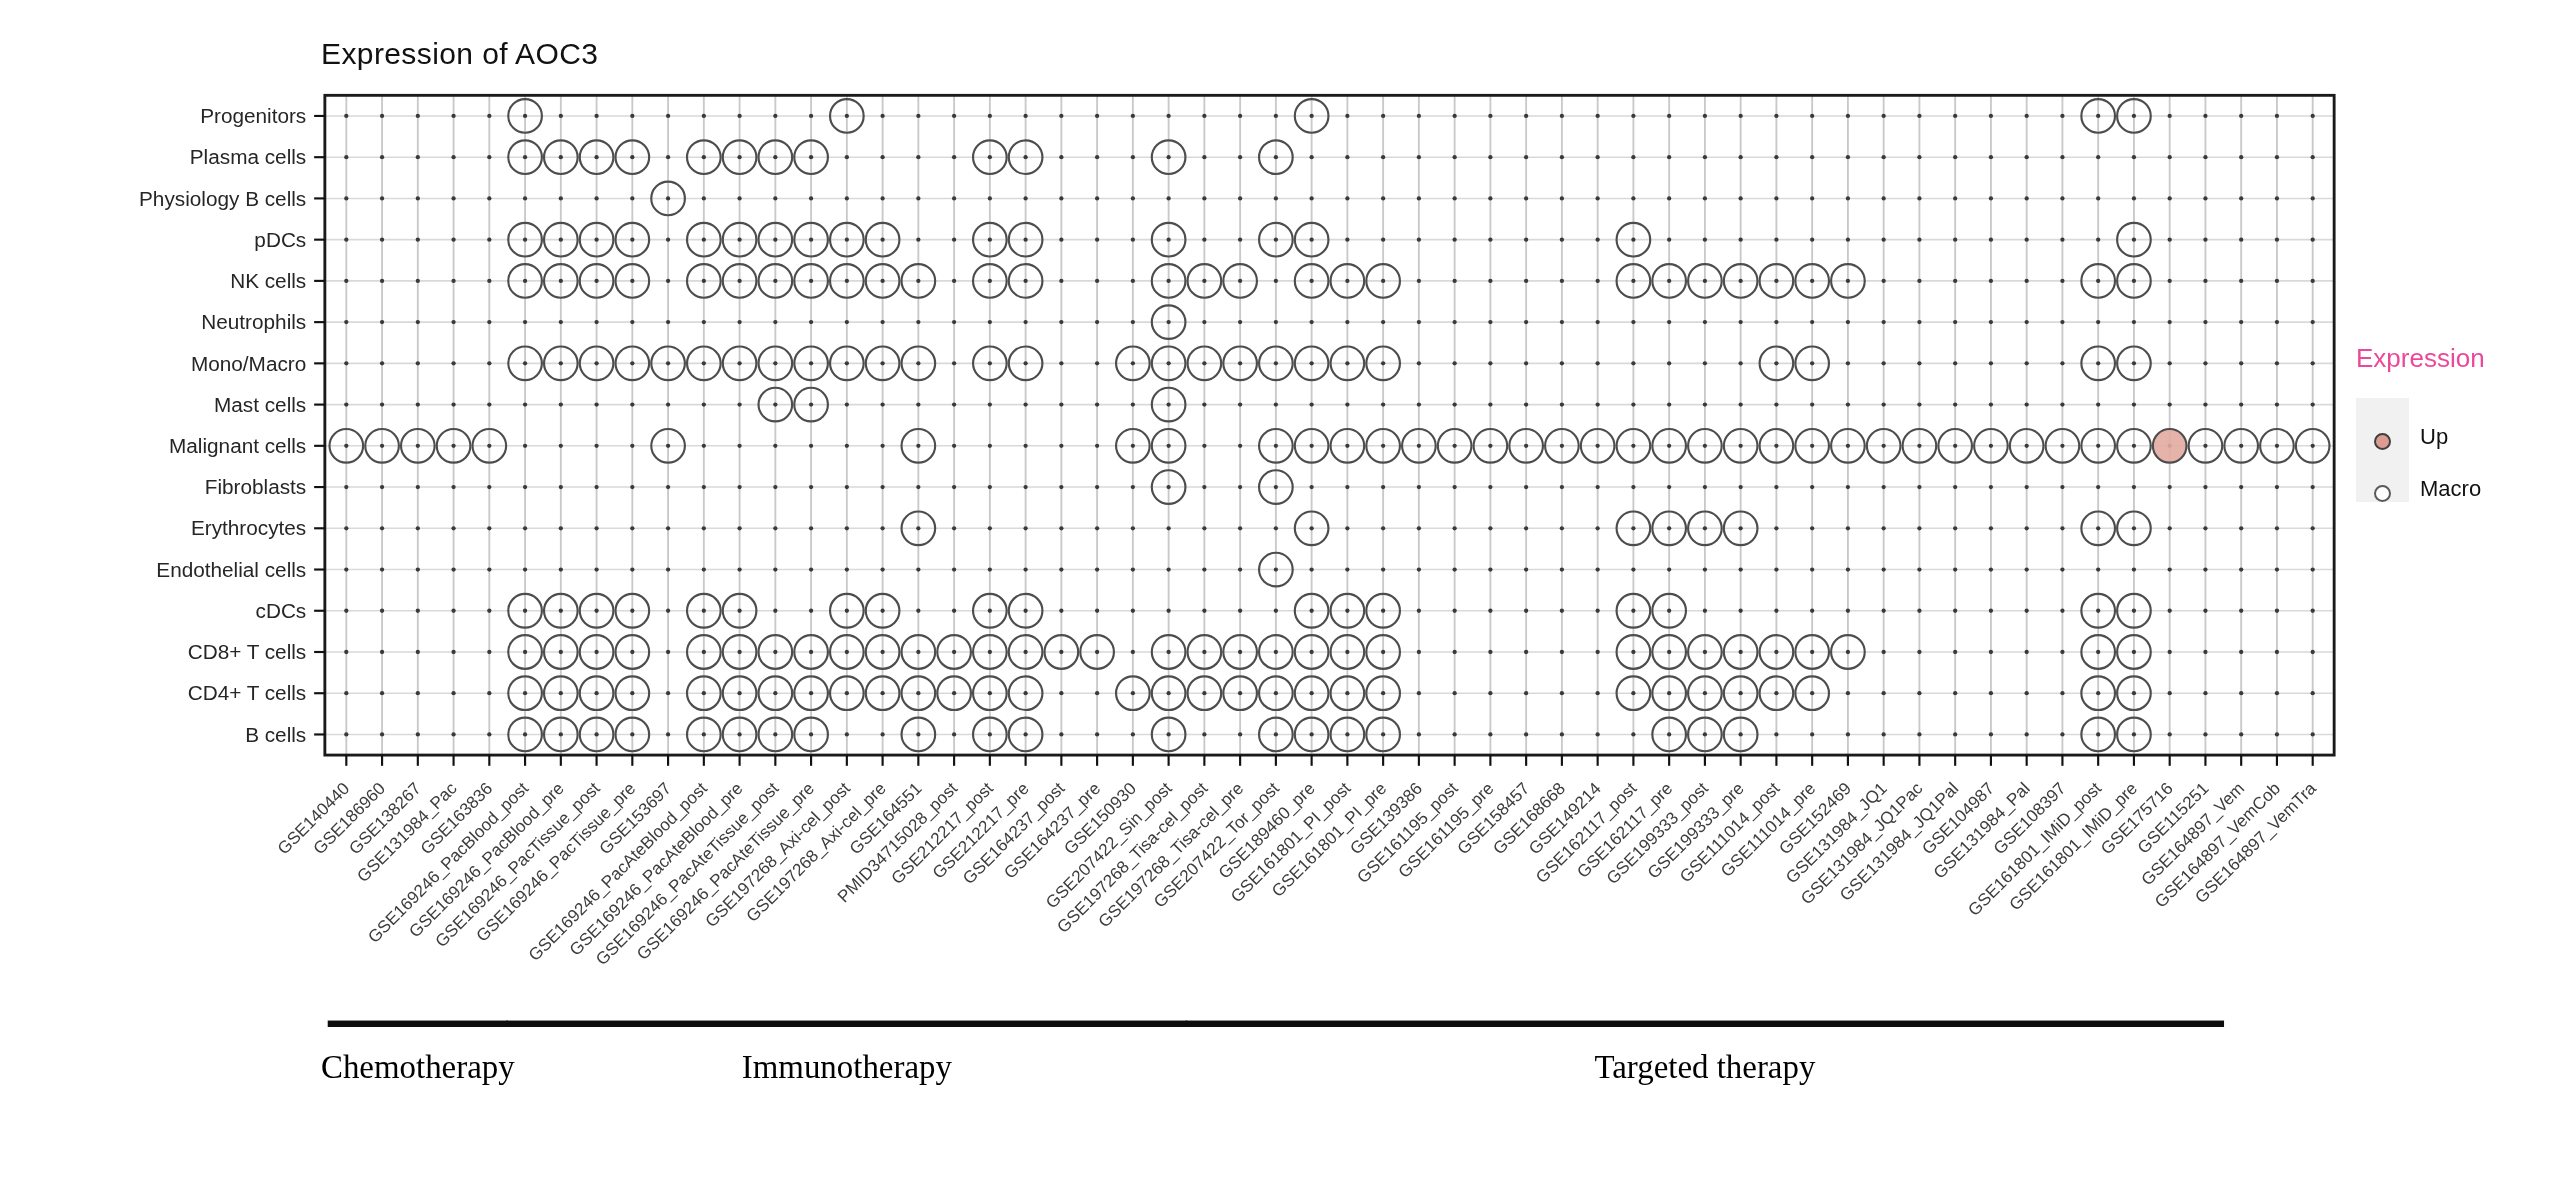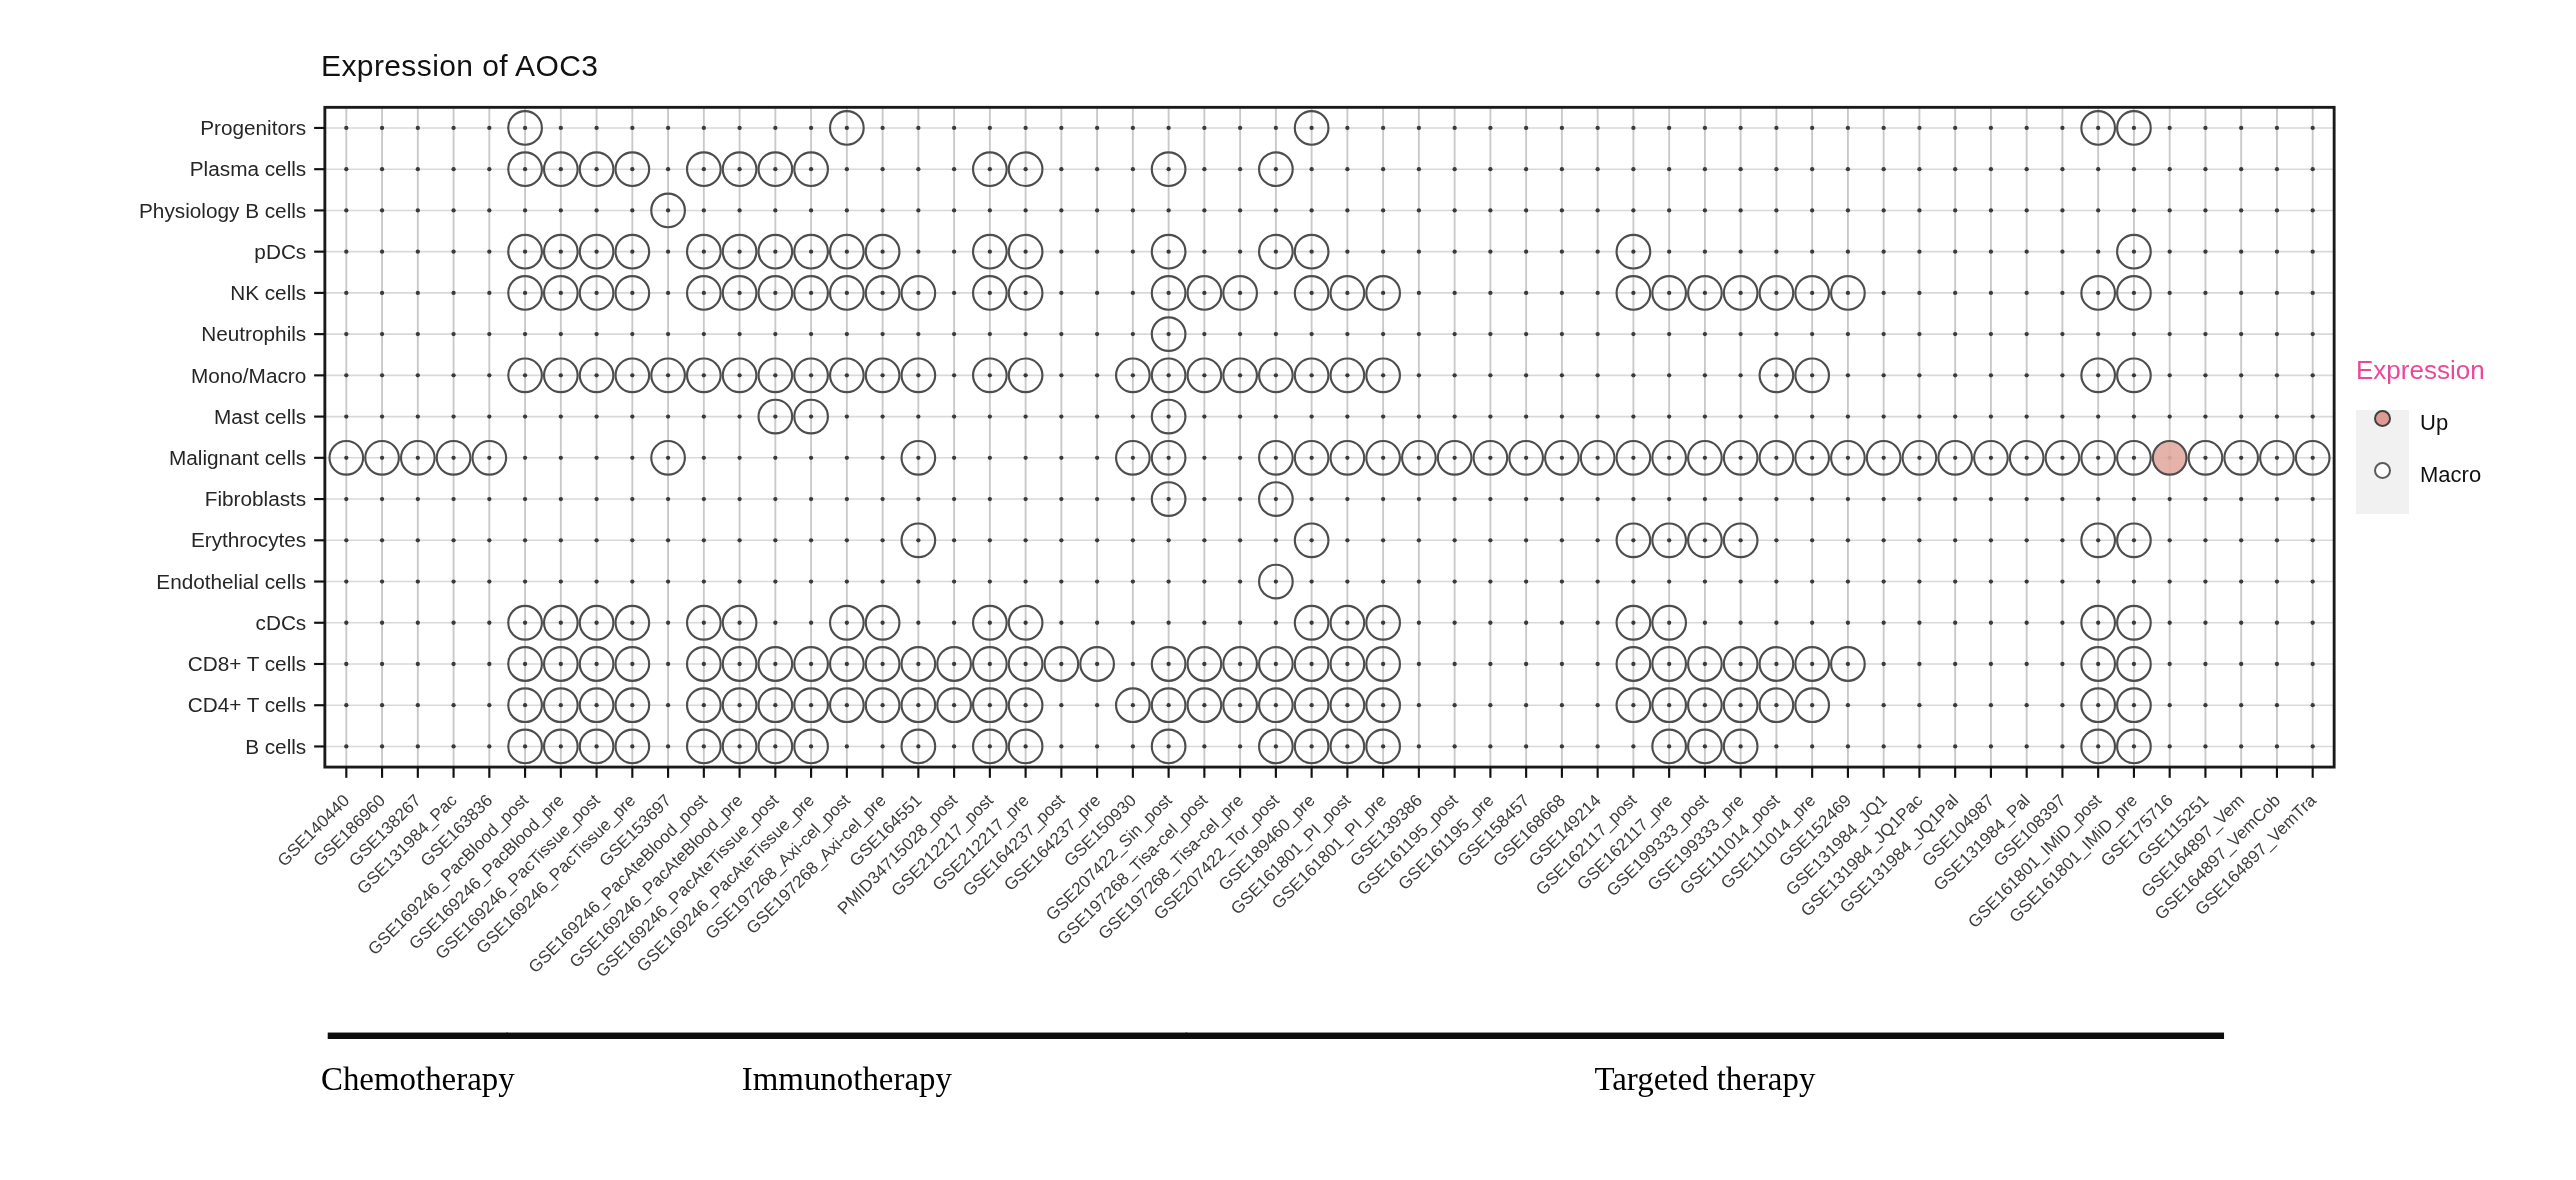--- a/index.html
+++ b/index.html
@@ -1,24 +1,24 @@
 <!DOCTYPE html>
 <html style="font-size:11.4px"><head>
 <meta charset="utf-8">
 <style>
   html,body{margin:0;padding:0;background:#ffffff;}
   body{width:2576px;height:1181px;overflow:hidden;font-family:"Liberation Sans",sans-serif;position:relative;}
-  .stage{position:absolute;left:0;top:12px;width:2576px;height:835px;}
+  .stage{position:absolute;left:0;top:0;width:2576px;height:835px;}
   .chart-title{position:absolute;left:321px;top:37px;font-size:30px;color:#111;letter-spacing:0.4px;}
   #plot-svg{position:absolute;left:0;top:0;}
   .legend{position:absolute;left:2356px;top:343px;width:215px;}
   .legend-title{font-size:26px;color:#ec4899;margin-bottom:24px;}
   .legend-keys{position:relative;}
   .legend-keybox{position:absolute;left:0;top:0;width:53px;height:104px;background:#f1f1f1;}
-  .legend-item{position:relative;height:52px;display:flex;align-items:flex-start;}
+  .legend-item{position:relative;height:52px;display:flex;align-items:flex-end;}
   .legend-marker{width:17px;height:17px;border-radius:50%;margin-left:18px;box-sizing:border-box;}
   .legend-marker.up{background:#dd9c92;border:2.1px solid #3f3f3f;}
   .legend-marker.none{background:#ffffff;border:2.1px solid #5a5a5a;}
   .legend-label{font-size:22px;color:#111;margin-left:29px;}
 </style>
 </head>
 <body>
 
 <div class="stage">
   <div class="chart-title">Expression of AOC3</div>

